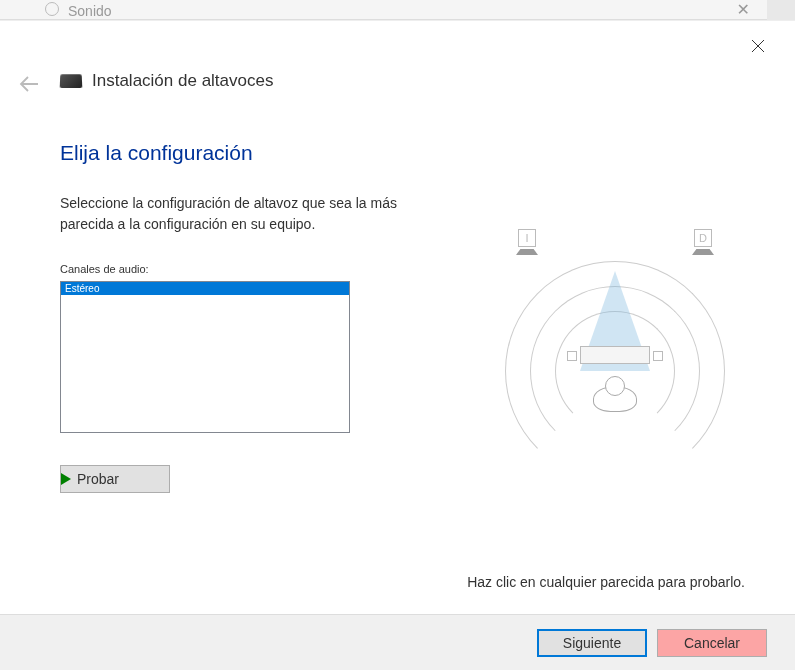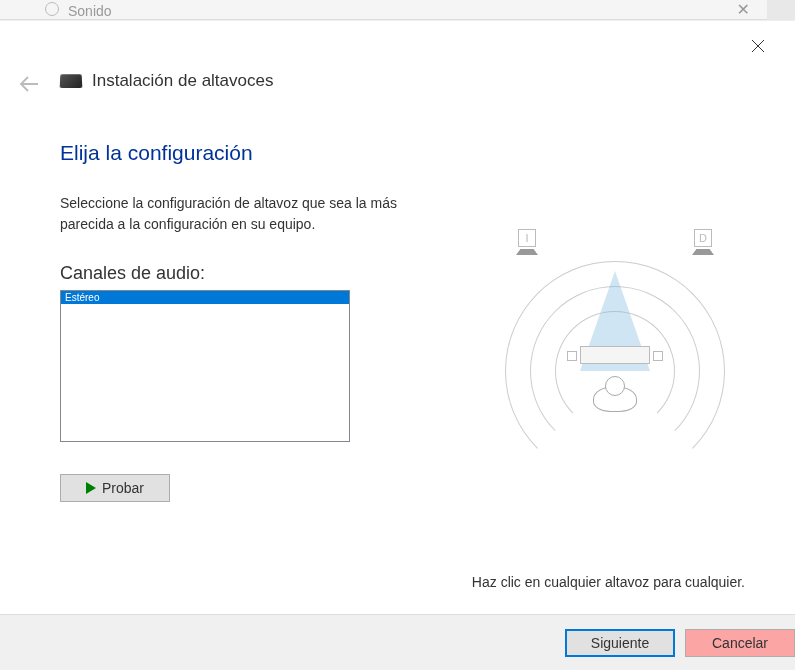--- a/index.html
+++ b/index.html
@@ -115,21 +115,21 @@
     }
     .description {
       color: #333;
       font-size: 14px;
       line-height: 1.5;
       max-width: 390px;
       margin-bottom: 28px;
     }
     .channels-label {
       color: #333;
-      font-size: 18px;
+      font-size: 11px;
       margin-bottom: 6px;
     }
     .listbox {
       width: 290px;
       height: 152px;
       border: 1px solid #828790;
       background: #fff;
       overflow: auto;
     }
     .list-item {
@@ -143,21 +143,21 @@
     }
     .test-btn {
       margin-top: 32px;
       width: 110px;
       height: 28px;
       border: 1px solid #adadad;
       background: #e1e1e1;
       cursor: pointer;
       display: flex;
       align-items: center;
-      justify-content: center;
+      justify-content: flex-start;
       gap: 6px;
       font-size: 14px;
       color: #333;
     }
     .play-triangle {
       width: 0;
       height: 0;
       border-left: 10px solid #008000;
       border-top: 6px solid transparent;
       border-bottom: 6px solid transparent;
@@ -261,20 +261,21 @@
       position: absolute;
       bottom: 0;
       left: 0;
       right: 0;
       height: 56px;
       background: #f0f0f0;
       border-top: 1px solid #ddd;
       display: flex;
       justify-content: flex-end;
       align-items: center;
+      padding-right: 28px;
       gap: 10px;
     }
     .footer-btn {
       width: 110px;
       height: 28px;
       border: 1px solid #adadad;
       background: #fca5a5;
       font-size: 14px;
       cursor: pointer;
       color: #333;
@@ -338,19 +339,19 @@
     <div class="arc arc2"></div>
     <div class="arc arc3"></div>
     <div class="cone"></div>
     <div class="desk-side l"></div>
     <div class="desk-rect"></div>
     <div class="desk-side r"></div>
     <div class="person-shoulders"></div>
     <div class="person-head"></div>
   </div>
 
-  <div class="hint">Haz clic en cualquier altavoz para cualquier.</div>
+  <div class="hint">Haz clic en cualquier parecida para probarlo.</div>
 
   <div class="footer">
     <button class="footer-btn primary">Siguiente</button>
     <button class="footer-btn">Cancelar</button>
   </div>
 </div>
 
 </body></html>

